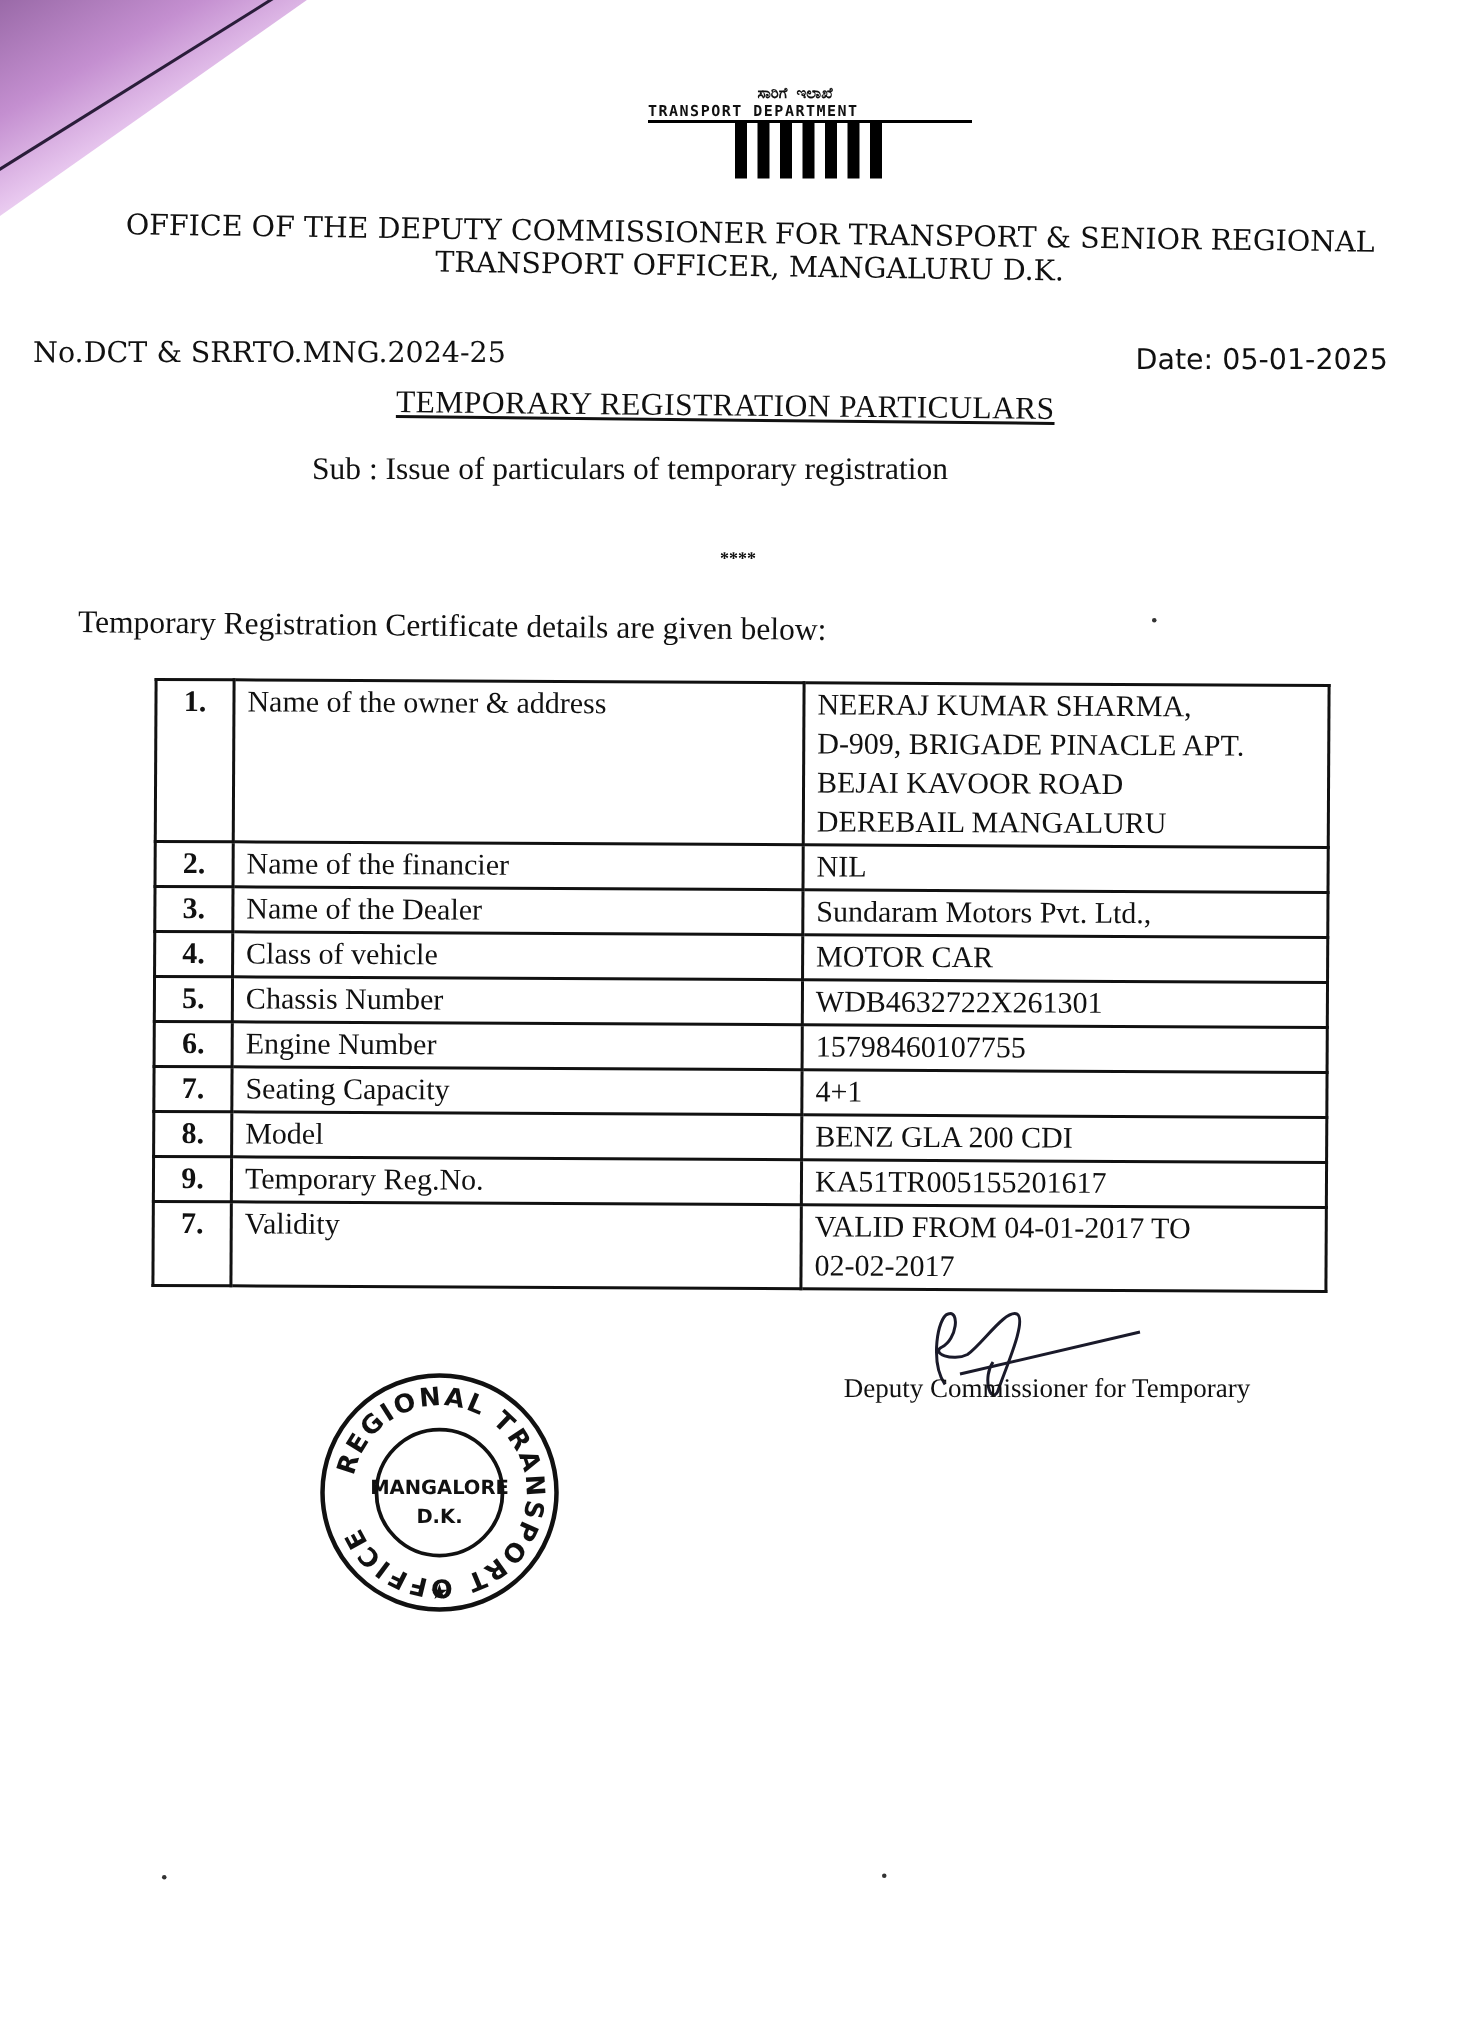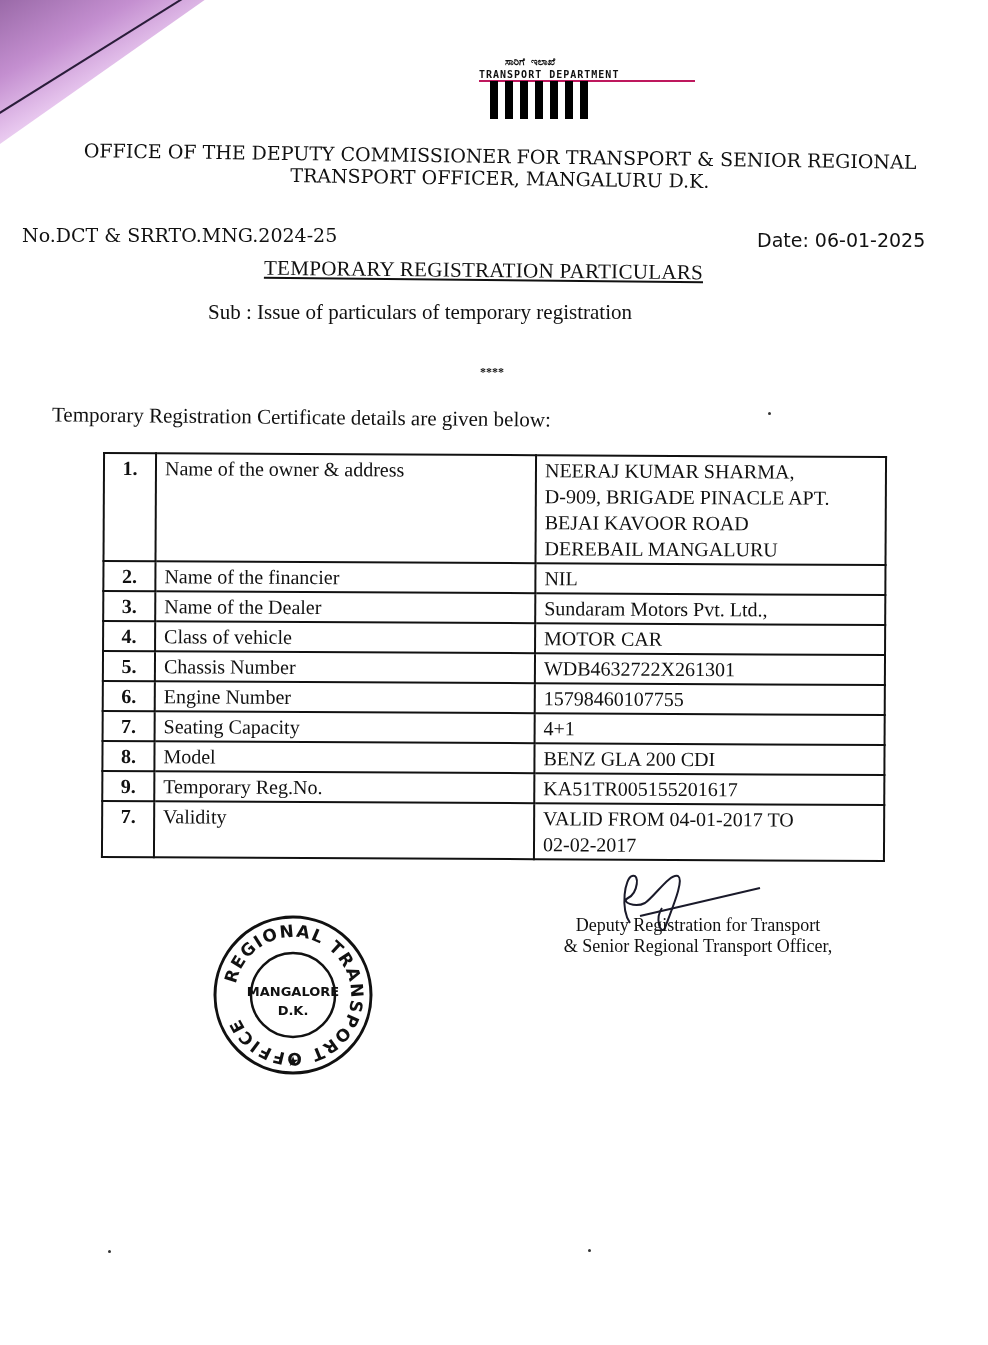--- a/index.html
+++ b/index.html
@@ -18,21 +18,21 @@
     transform: rotate(-32deg); transform-origin: left center;
   }
   .logo {
     position: absolute; left: 430px; top: 55px; width: 220px; height: 70px;
   }
   .logo .kannada {
     position: absolute; left: 75px; top: 2px; font-size: 10px; font-weight: bold; font-family: Liberation Mono, monospace;
   }
   .logo .dept {
     position: absolute; left: 2px; top: 14px; width: 216px; font-family: "DejaVu Sans Mono", monospace;
-    font-size: 10px; font-weight: bold; letter-spacing: 1px; border-bottom: 2px solid #be185d; line-height: 11px; margin-left: 47px;
+    font-size: 10px; font-weight: bold; letter-spacing: 1px; border-bottom: 2px solid #000000; line-height: 11px;
   }
   .logo .bars { position: absolute; left: 60px; top: 26px; display: flex; gap: 7px; }
   .logo .bars span { display: block; width: 8px; height: 38px; background: #000; }
   .office {
     position: absolute; left: 60px; top: 145px; width: 880px; text-align: center;
     font-family: "DejaVu Serif", serif; font-size: 19px; line-height: 22px; transform: rotate(0.8deg);
   }
   .ref {
     position: absolute; left: 22px; top: 208px; font-family: "DejaVu Serif", serif; font-size: 19px; margin-top: 16px;
   }
@@ -86,21 +86,21 @@
       <span></span>
   </div>
 </div>
 
 <div class="office">
   <div>OFFICE OF THE DEPUTY COMMISSIONER FOR TRANSPORT &amp; SENIOR REGIONAL</div>
   <div>TRANSPORT OFFICER, MANGALURU D.K.</div>
 </div>
 
 <div class="ref">No.DCT &amp; SRRTO.MNG.2024-25</div>
-<div class="date">Date: 06-01-2025</div>
+<div class="date">Date: 05-01-2025</div>
 
 <div class="title">TEMPORARY REGISTRATION PARTICULARS</div>
 
 <div class="sub">
   <span>Sub : Issue of particulars of temporary registration</span>
 </div>
 <div class="stars">****</div>
 
 <div class="intro">Temporary Registration Certificate details are given below:</div>
 
@@ -182,22 +182,21 @@
       </tr>
     </tbody>
 </table>
 
 <svg class="signature" viewBox="0 0 170 70">
   <path d="M30 55 C20 40 25 10 32 8 C40 5 38 25 28 30 C20 34 35 40 45 35 C55 28 70 5 78 8 C85 12 70 45 65 60 C60 68 55 50 62 40" fill="none" stroke="#1a1a2a" stroke-width="2"></path>
   <path d="M40 48 L160 20" fill="none" stroke="#1a1a2a" stroke-width="2"></path>
 </svg>
 
 <div class="sign-block">
-  <div>Deputy Registration for Transport</div>
-  <div>&amp; Senior Regional Transport Officer,</div>
+  <div>Deputy Commissioner for Temporary</div>
 </div>
 
 <svg class="stamp" viewBox="0 0 162 162">
   <defs>
     <path id="ringPath" d="M81,81 m-58,0 a58,58 0 1,1 116,0 a58,58 0 1,1 -116,0"></path>
   </defs>
   <circle cx="81" cy="81" r="78" fill="none" stroke="#111" stroke-width="3"></circle>
   <circle cx="81" cy="81" r="42" fill="none" stroke="#111" stroke-width="2.5"></circle>
   <text font-family="DejaVu Sans, sans-serif" font-size="17" font-weight="bold" fill="#111" letter-spacing="1.5">
     <textPath href="#ringPath" startOffset="3%">REGIONAL TRANSPORT OFFICE</textPath>

